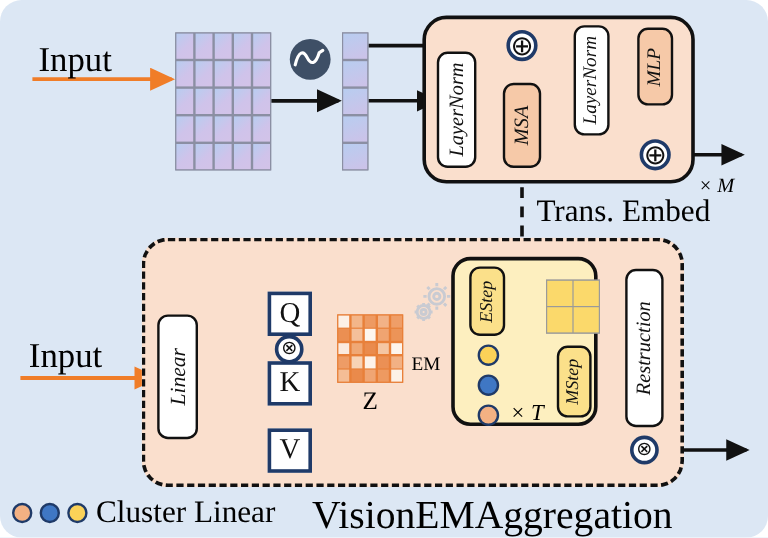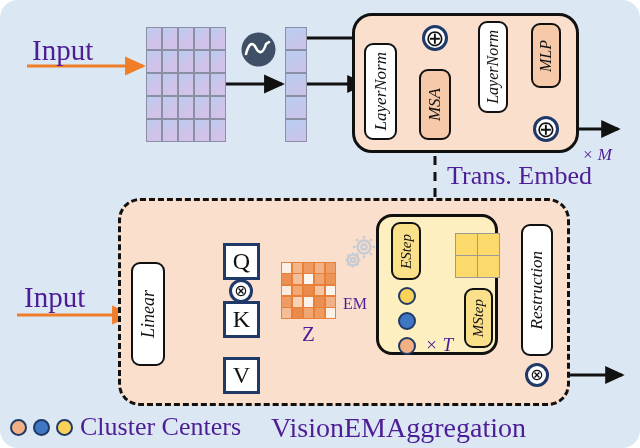--- a/index.html
+++ b/index.html
@@ -12,21 +12,21 @@
 
   .bg {
     position:absolute; left:0; top:0; width:640px; height:448px;
     background:#dce7f4; border-radius:18px;
   }
 
   
   .abs { position:absolute; }
 
   
-  .txt { position:absolute; color:#4c1d95; white-space:nowrap; line-height:1; }
+  .txt { position:absolute; color:#000000; white-space:nowrap; line-height:1; }
   .serif { font-family:"Liberation Serif", serif; }
   .ital { font-style:italic; }
 
   
   .vbox {
     position:absolute; display:flex; align-items:center; justify-content:center;
     border:2.2px solid #111; border-radius:9px; background:#fff;
     font-style:italic; font-family:"Liberation Serif", serif;
     color:#111;
   }
@@ -320,17 +320,17 @@
   </div>
 
   <div class="opnode" style="left:525px; top:363px; width:24px; height:24px; font-size:16px;">
     <span>⊗</span>
   </div>
 
   <div class="dot" style="left:10px; top:419px; width:17px; height:17px; background:#f3b183;"></div>
   <div class="dot" style="left:33px; top:419px; width:17px; height:17px; background:#3f77c4;"></div>
   <div class="dot" style="left:56px; top:419px; width:17px; height:17px; background:#fbd258;"></div>
 
-  <div class="txt serif" style="left:80px; top:414px; font-size:26px;">Cluster Centers</div>
-
-  <div class="txt serif" style="left:271px; top:414px; font-size:28px;">VisionEMAggregation</div>
+  <div class="txt serif" style="left:80px; top:414px; font-size:26px;">Cluster Linear</div>
+
+  <div class="txt serif" style="left:260px; top:414px; font-size:33px;">VisionEMAggregation</div>
 
 </div>
 
 </body></html>

